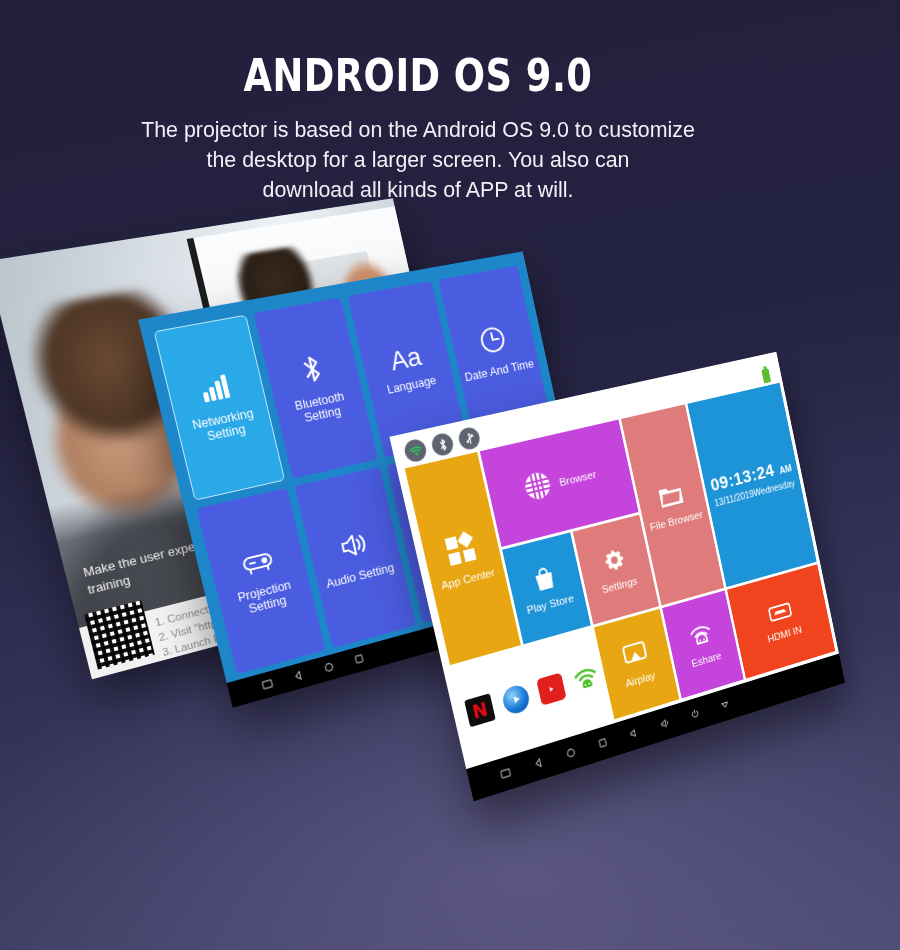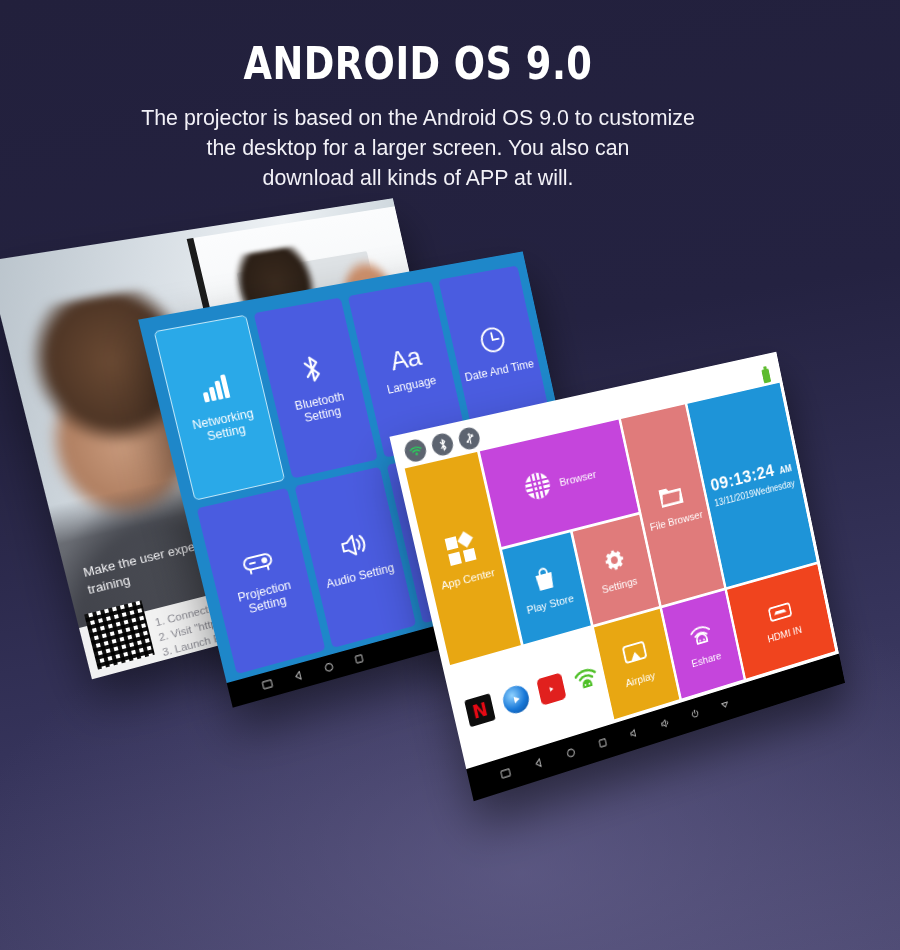--- a/index.html
+++ b/index.html
@@ -6,21 +6,21 @@
   html,body { width:900px; height:950px; overflow:hidden; }
   body {
     font-family:"Liberation Sans", sans-serif;
     background:
       radial-gradient(ellipse 900px 500px at 58% 92%, rgba(110,105,150,.55) 0%, rgba(110,105,150,0) 62%),
       linear-gradient(170deg, #22203c 0%, #242241 38%, #35335a 68%, #4b4870 100%);
     position:relative;
   }
 
   
-  .header { position:absolute; top:0; left:0; width:836px; text-align:center; }
+  .header { position:absolute; top:12px; left:0; width:836px; text-align:center; }
   .title {
     margin-top:38px;
     font-size:44px; font-weight:700; color:#ffffff;
     letter-spacing:.5px;
     font-family:"DejaVu Sans Condensed","Liberation Sans", sans-serif;
     transform:scaleX(.93); transform-origin:center;
   }
   .subtitle {
     margin-top:14px;
     font-size:22.5px; line-height:30px; color:#f2f1f7; font-weight:400;

